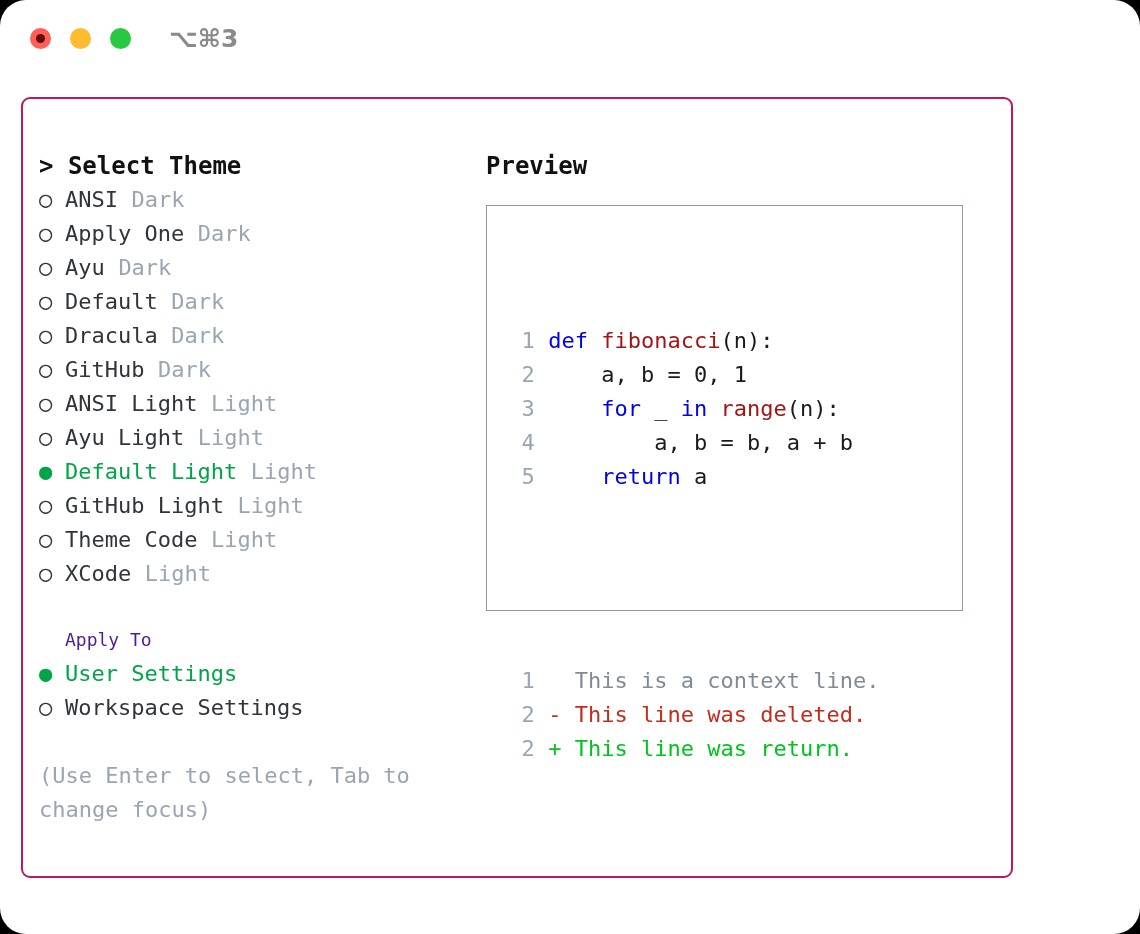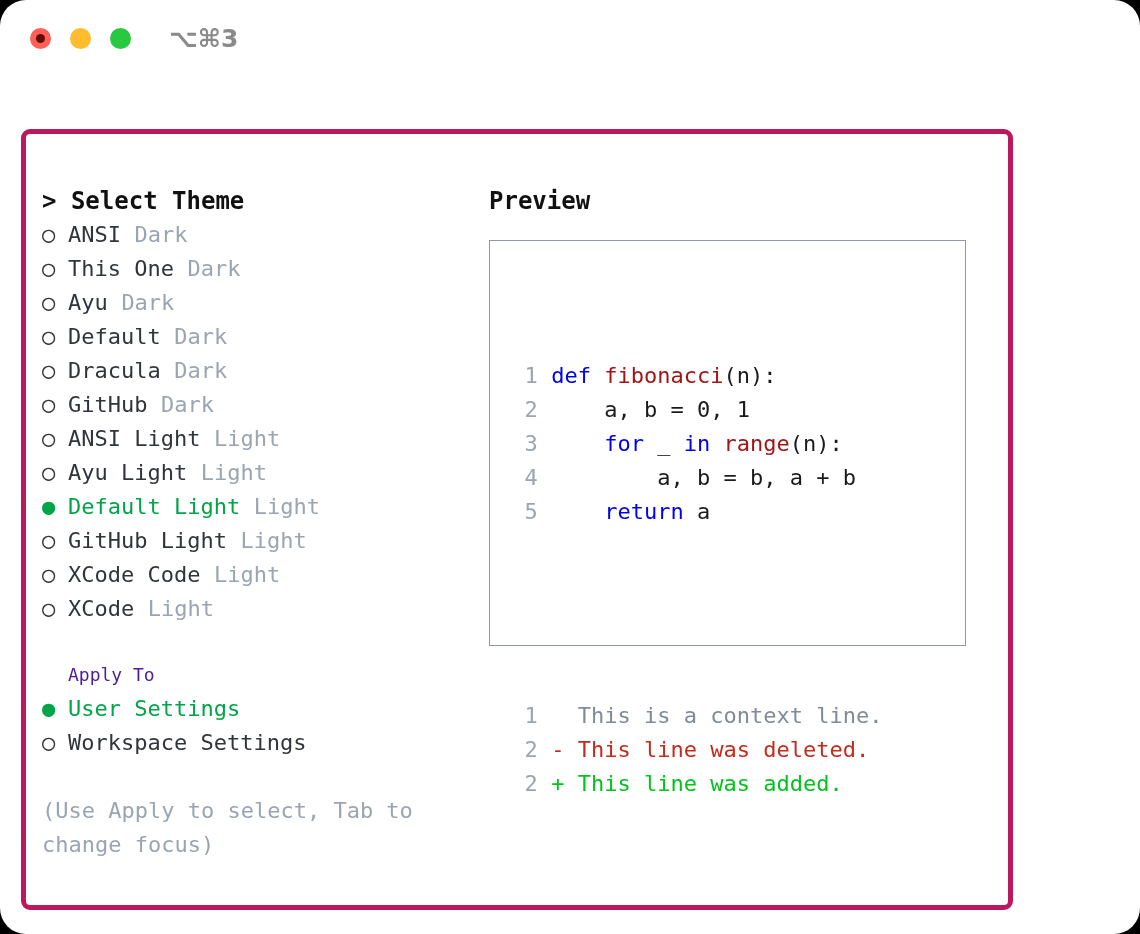--- a/index.html
+++ b/index.html
@@ -71,25 +71,24 @@
     white-space: pre;
   }
 
   
   .panel {
     position: absolute;
     left: 21px;
     top: 97px;
     width: 992px;
     height: 781px;
-    border: 5px solid #be185d;
+    border: 2px solid #be185d;
     border-radius: 9px;
     box-sizing: border-box;
     background: #ffffff;
-    margin-top: 32px;
   }
 
   .columns {
     position: absolute;
     left: 0; top: 0;
     width: 100%; height: 100%;
   }
 
   
   .left-col {
@@ -222,50 +221,50 @@
     <div class="shortcut">⌥⌘3</div>
   </div>
 
   <div class="panel">
     <div class="columns">
 
       <div class="left-col">
         <div class="list-title">&gt; Select Theme</div>
         <div id="theme-list">
             <div class="theme-row"><span class="radio">○</span><span class="theme-name">ANSI</span><span class="theme-variant">Dark</span></div>
-            <div class="theme-row"><span class="radio">○</span><span class="theme-name">This One</span><span class="theme-variant">Dark</span></div>
+            <div class="theme-row"><span class="radio">○</span><span class="theme-name">Apply One</span><span class="theme-variant">Dark</span></div>
             <div class="theme-row"><span class="radio">○</span><span class="theme-name">Ayu</span><span class="theme-variant">Dark</span></div>
             <div class="theme-row"><span class="radio">○</span><span class="theme-name">Default</span><span class="theme-variant">Dark</span></div>
             <div class="theme-row"><span class="radio">○</span><span class="theme-name">Dracula</span><span class="theme-variant">Dark</span></div>
             <div class="theme-row"><span class="radio">○</span><span class="theme-name">GitHub</span><span class="theme-variant">Dark</span></div>
             <div class="theme-row"><span class="radio">○</span><span class="theme-name">ANSI Light</span><span class="theme-variant">Light</span></div>
             <div class="theme-row"><span class="radio">○</span><span class="theme-name">Ayu Light</span><span class="theme-variant">Light</span></div>
             <div class="theme-row selected"><span class="radio">●</span><span class="theme-name">Default Light</span><span class="theme-variant">Light</span></div>
             <div class="theme-row"><span class="radio">○</span><span class="theme-name">GitHub Light</span><span class="theme-variant">Light</span></div>
-            <div class="theme-row"><span class="radio">○</span><span class="theme-name">XCode Code</span><span class="theme-variant">Light</span></div>
+            <div class="theme-row"><span class="radio">○</span><span class="theme-name">Theme Code</span><span class="theme-variant">Light</span></div>
             <div class="theme-row"><span class="radio">○</span><span class="theme-name">XCode</span><span class="theme-variant">Light</span></div>
           </div>
 
         <div class="section-gap"></div>
 
         <div class="apply-title">Apply To</div>
         <div id="apply-list">
             <div class="apply-row selected"><span class="radio">●</span><span class="apply-label">User Settings</span></div>
             <div class="apply-row"><span class="radio">○</span><span class="apply-label">Workspace Settings</span></div>
           </div>
 
-        <div class="hint">(Use Apply to select, Tab to change focus)</div>
+        <div class="hint">(Use Enter to select, Tab to change focus)</div>
       </div>
 
       <div class="right-col">
         <div class="preview-title">Preview</div>
         <div class="preview-box">
           <div class="code">
             <div id="code-lines"><div class="code-line"><span class="lineno">1</span><span class="code-text"><span class="kw">def </span><span class="fn">fibonacci</span><span class="pl">(n):</span></span></div><div class="code-line"><span class="lineno">2</span><span class="code-text"><span class="pl">    a, b = 0, 1</span></span></div><div class="code-line"><span class="lineno">3</span><span class="code-text"><span class="pl">    </span><span class="kw">for </span><span class="pl">_ </span><span class="kw">in </span><span class="fn">range</span><span class="pl">(n):</span></span></div><div class="code-line"><span class="lineno">4</span><span class="code-text"><span class="pl">        a, b = b, a + b</span></span></div><div class="code-line"><span class="lineno">5</span><span class="code-text"><span class="pl">    </span><span class="kw">return </span><span class="pl">a</span></span></div></div>
             <div class="diff-gap"></div>
-            <div id="diff-lines"><div class="code-line"><span class="lineno">1</span><span class="code-text ctx">  This is a context line.</span></div><div class="code-line"><span class="lineno">2</span><span class="code-text del">- This line was deleted.</span></div><div class="code-line"><span class="lineno">2</span><span class="code-text add">+ This line was added.</span></div></div>
+            <div id="diff-lines"><div class="code-line"><span class="lineno">1</span><span class="code-text ctx">  This is a context line.</span></div><div class="code-line"><span class="lineno">2</span><span class="code-text del">- This line was deleted.</span></div><div class="code-line"><span class="lineno">2</span><span class="code-text add">+ This line was return.</span></div></div>
           </div>
         </div>
       </div>
 
     </div>
   </div>
 </div>
 
 </body></html>

